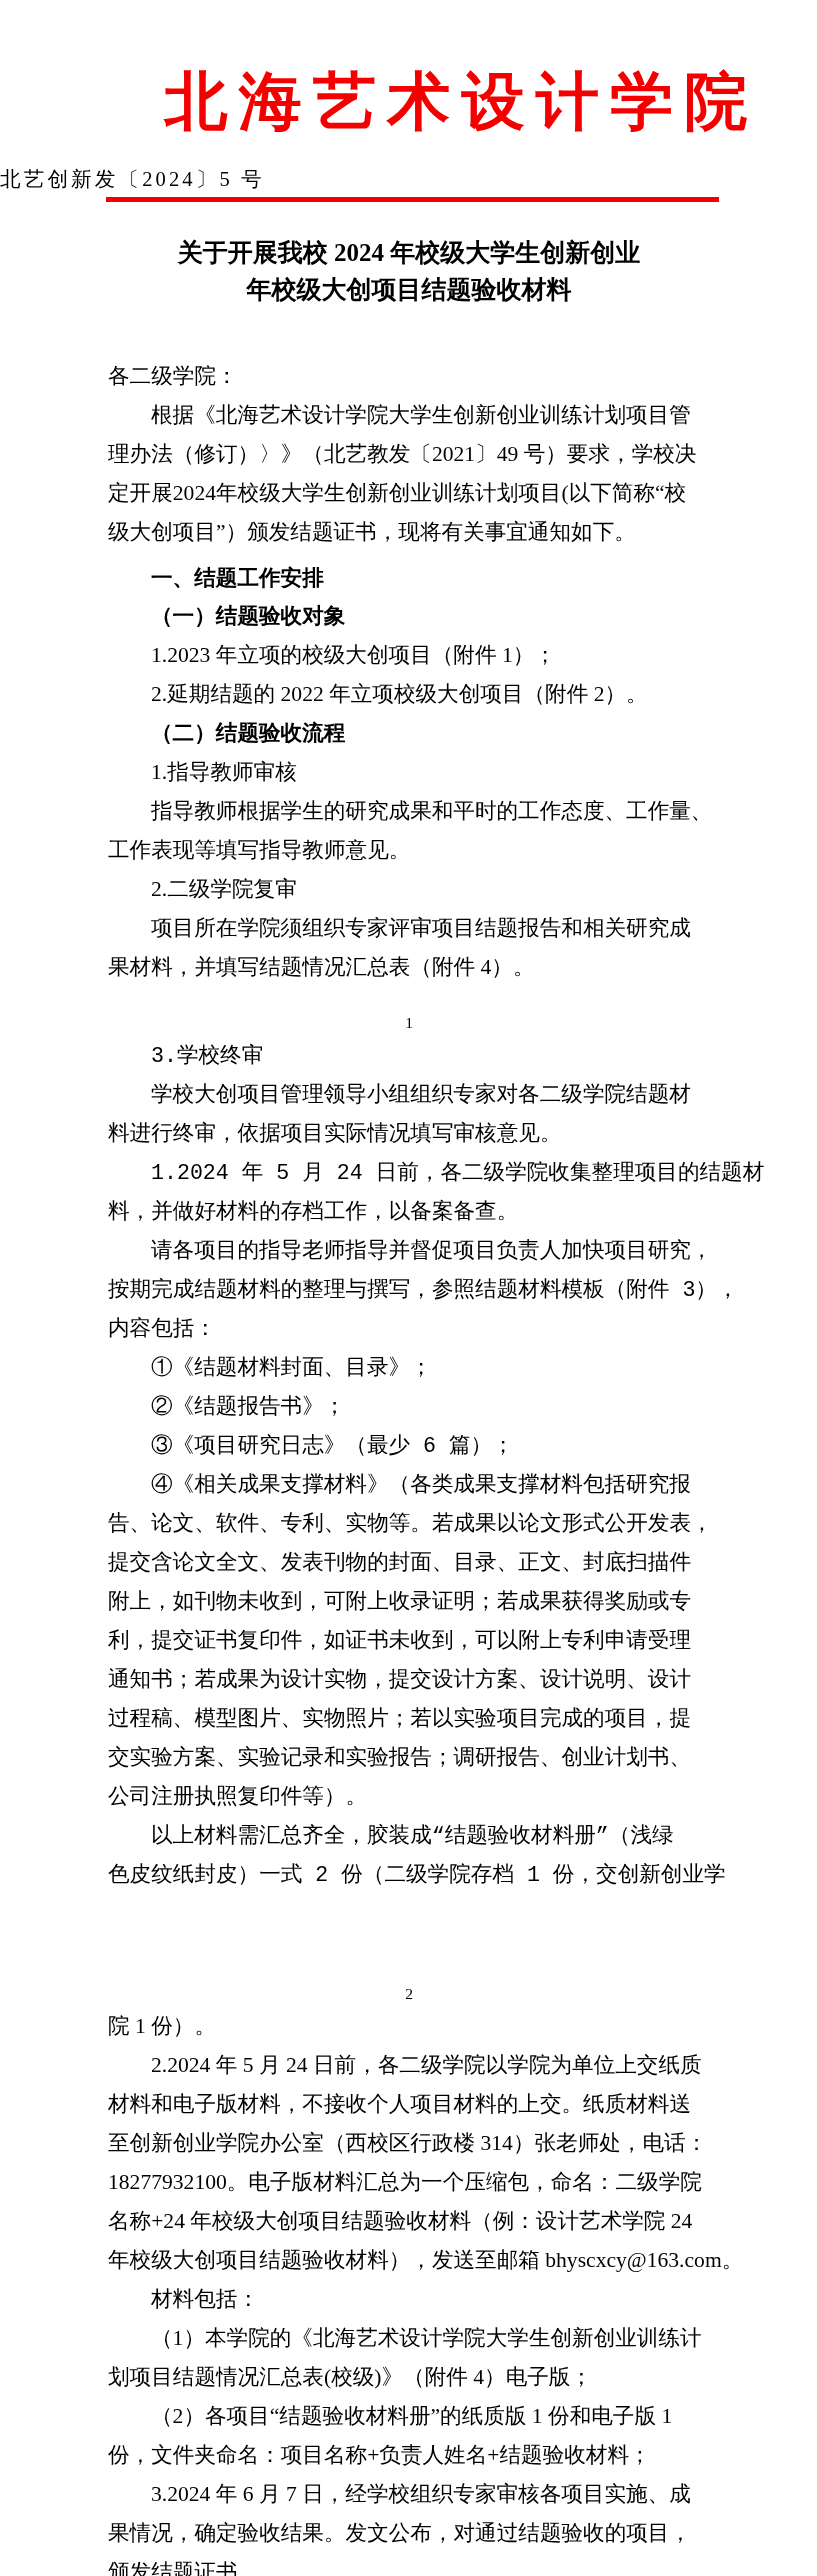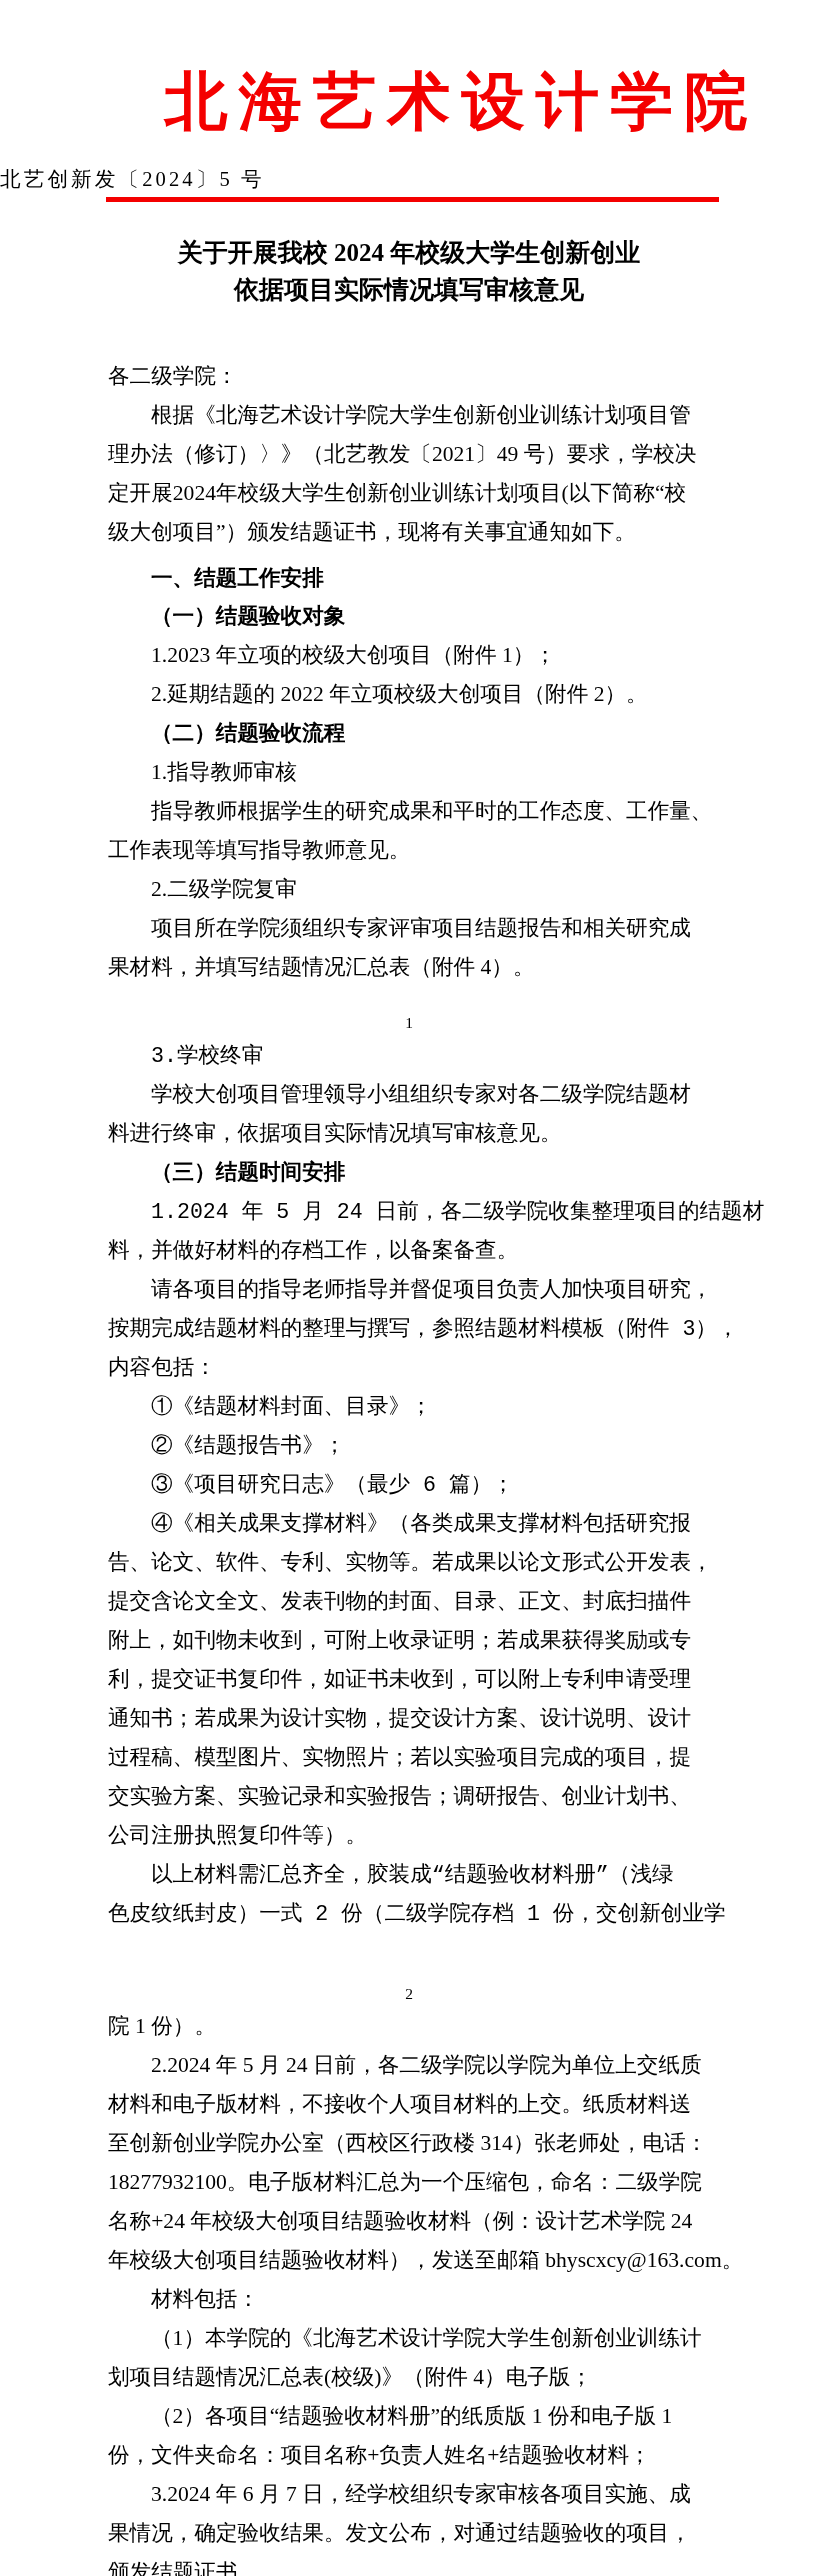--- a/index.html
+++ b/index.html
@@ -46,21 +46,21 @@
 <body>
 
 <div class="page">
 
   <div class="org">北海艺术设计学院</div>
   <div class="docnum">北艺创新发〔2024〕5 号</div>
   <div class="redline"></div>
 
   <div class="title">
     <div>关于开展我校 2024 年校级大学生创新创业</div>
-    <div>依据项目实际情况填写审核意见</div>
+    <div>年校级大创项目结题验收材料</div>
   </div>
 
   <div class="body-block" id="p1">
     <div class="bl">各二级学院：</div>
     <div class="bl ind">根据《北海艺术设计学院大学生创新创业训练计划项目管</div>
     <div class="bl">理办法（修订）〉》（北艺教发〔2021〕49 号）要求，学校决</div>
     <div class="bl">定开展2024年校级大学生创新创业训练计划项目(以下简称“校</div>
     <div class="bl">级大创项目”）颁发结题证书，现将有关事宜通知如下。</div>
     <div class="bl ind h-black">一、结题工作安排</div>
     <div class="bl ind h-kai">（一）结题验收对象</div>
@@ -74,21 +74,20 @@
     <div class="bl ind">项目所在学院须组织专家评审项目结题报告和相关研究成</div>
     <div class="bl">果材料，并填写结题情况汇总表（附件 4）。</div>
   </div>
 
   <div class="pnum" id="pn1">1</div>
 
   <div class="body-block" id="p2">
     <div class="bl ind">3.学校终审</div>
     <div class="bl ind">学校大创项目管理领导小组组织专家对各二级学院结题材</div>
     <div class="bl">料进行终审，依据项目实际情况填写审核意见。</div>
-    <div class="bl ind h-kai">（三）结题时间安排</div>
     <div class="bl ind">1.2024 年 5 月 24 日前，各二级学院收集整理项目的结题材</div>
     <div class="bl">料，并做好材料的存档工作，以备案备查。</div>
     <div class="bl ind">请各项目的指导老师指导并督促项目负责人加快项目研究，</div>
     <div class="bl">按期完成结题材料的整理与撰写，参照结题材料模板（附件 3），</div>
     <div class="bl">内容包括：</div>
     <div class="bl ind">①《结题材料封面、目录》；</div>
     <div class="bl ind">②《结题报告书》；</div>
     <div class="bl ind">③《项目研究日志》（最少 6 篇）；</div>
     <div class="bl ind">④《相关成果支撑材料》（各类成果支撑材料包括研究报</div>
     <div class="bl">告、论文、软件、专利、实物等。若成果以论文形式公开发表，</div>

